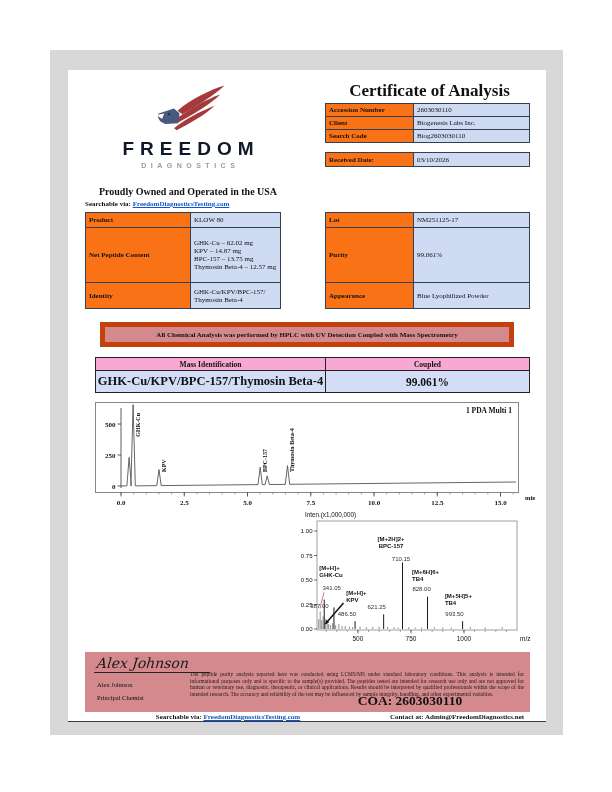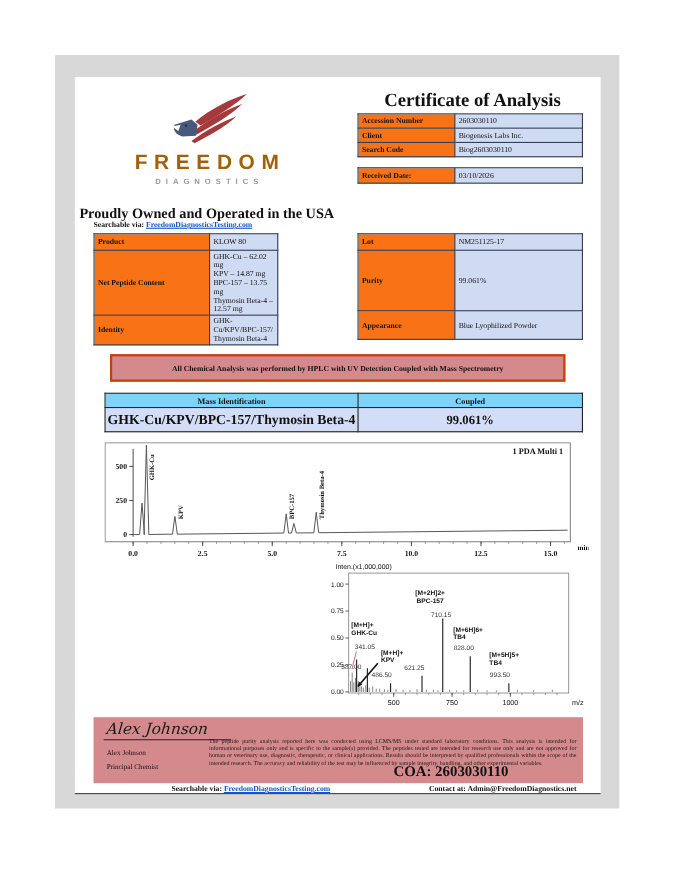--- a/index.html
+++ b/index.html
@@ -4,26 +4,26 @@
 <style>
   * { box-sizing: border-box; margin: 0; padding: 0; }
   html,body { width: 612px; height: 792px; background: #ffffff; font-family: "Liberation Serif", serif; color: #111; }
   .gray-frame { position: absolute; left: 50px; top: 50px; width: 513px; height: 685px; background: #d8d8d8; }
   .page { position: absolute; left: 18px; top: 20px; width: 478px; height: 652px; background: #ffffff; border-bottom: 1.5px solid #3a3a3a; }
 
   
   .logo-wrap { position: absolute; left: 78px; top: 14px; width: 84px; height: 52px; }
   .brand { position: absolute; left: 12px; top: 68px; width: 216px; text-align: center;
            font-family: "Liberation Sans", sans-serif; font-weight: bold; font-size: 19px;
-           letter-spacing: 6px; text-indent: 6px; color: #a16207; }
+           letter-spacing: 6px; text-indent: 6px; color: #0f172a; }
   .brand-sub { position: absolute; left: 12px; top: 92px; width: 216px; text-align: center;
            font-family: "Liberation Sans", sans-serif; font-weight: bold; font-size: 7px;
            letter-spacing: 4.5px; text-indent: 4.5px; color: #9b9b9b; }
   .tagline { position: absolute; left: 0px; top: 116px; width: 240px; text-align: center;
-           font-weight: bold; font-size: 13px; }
+           font-weight: bold; font-size: 10px; }
   .search-line { position: absolute; left: 17px; top: 130px; font-size: 7px; font-weight: bold; }
   .link { color: #1155cc; text-decoration: underline; cursor: pointer; }
 
   
   .title { position: absolute; left: 245px; top: 11px; width: 233px; text-align: center;
            font-size: 17px; font-weight: bold; }
   table.kv { border-collapse: collapse; table-layout: fixed; width: 205px; }
   table.kv td { border: 1px solid #333f54; font-size: 7px; padding: 1px 3px; vertical-align: middle; }
   table.kv td.lbl { background: #f97316; font-weight: bold; }
   table.kv td.val { background: #cfdaf3; }
@@ -32,26 +32,26 @@
   .dates-table { position: absolute; left: 257px; top: 82px; }
   .dates-table td { height: 14px; }
 
   .product-table { position: absolute; left: 17px; top: 142px; width: 210px; }
   .product-table td, .lot-table td { font-size: 7.5px; }
   .lot-table { position: absolute; left: 257px; top: 142px; }
   .pre-line { white-space: pre-line; }
   tr.h-sm td { height: 15px; } tr.h-lg td { height: 55px; } tr.h-md td { height: 26px; }
 
   .banner { position: absolute; left: 32px; top: 252px; width: 414px; height: 25px;
-            background: #d48a8d; border: 2px solid #c2410c; display: flex; align-items: center;
+            background: #d48a8d; border: 5px solid #c2410c; display: flex; align-items: center;
             justify-content: center; font-size: 7px; font-weight: bold; }
 
   .mass-table { position: absolute; left: 27px; top: 287px; width: 435px; border-collapse: collapse; table-layout: fixed; }
   .mass-table td { border: 1px solid #222; text-align: center; vertical-align: middle; }
-  .mass-table .hdr td { font-size: 7.5px; font-weight: bold; height: 13px; background: #7dd3fc; }
+  .mass-table .hdr td { font-size: 7.5px; font-weight: bold; height: 13px; background: #f9a8d4; }
   .mass-table .data td { background: #d3ddf6; font-weight: bold; height: 22px; }
   .mass-table .data .c1 { font-size: 12.5px; }
   .mass-table .data .c2 { font-size: 11.5px; }
 
   .hplc { position: absolute; left: 27px; top: 332px; }
   .photo-box { position: absolute; left: 27px; top: 444px; width: 195px; height: 131px;
                background: #cfdaf3; border: 1px solid #222; display: flex; align-items: center;
                justify-content: center; font-size: 8.5px; font-weight: bold; }
   .ms { position: absolute; left: 232px; top: 438px; }
 
@@ -118,21 +118,21 @@
 
     <table class="kv dates-table">
       <tbody>
           <tr>
         <td class="lbl" style="width:88px">Received Date:</td>
         <td class="val">03/10/2026</td>
       </tr>
     </tbody>
       </table>
 
-    <table class="kv product-table" style="width:168px">
+    <table class="kv product-table" style="width:196px">
       <tbody>
           <tr class="h-sm">
         <td class="lbl" style="width:105px">Product</td>
         <td class="val">KLOW 80</td>
       </tr>
       <tr class="h-lg">
         <td class="lbl">Net Peptide Content</td>
         <td class="val pre-line">GHK-Cu – 62.02 mg
 KPV – 14.87 mg
 BPC-157 – 13.75 mg

